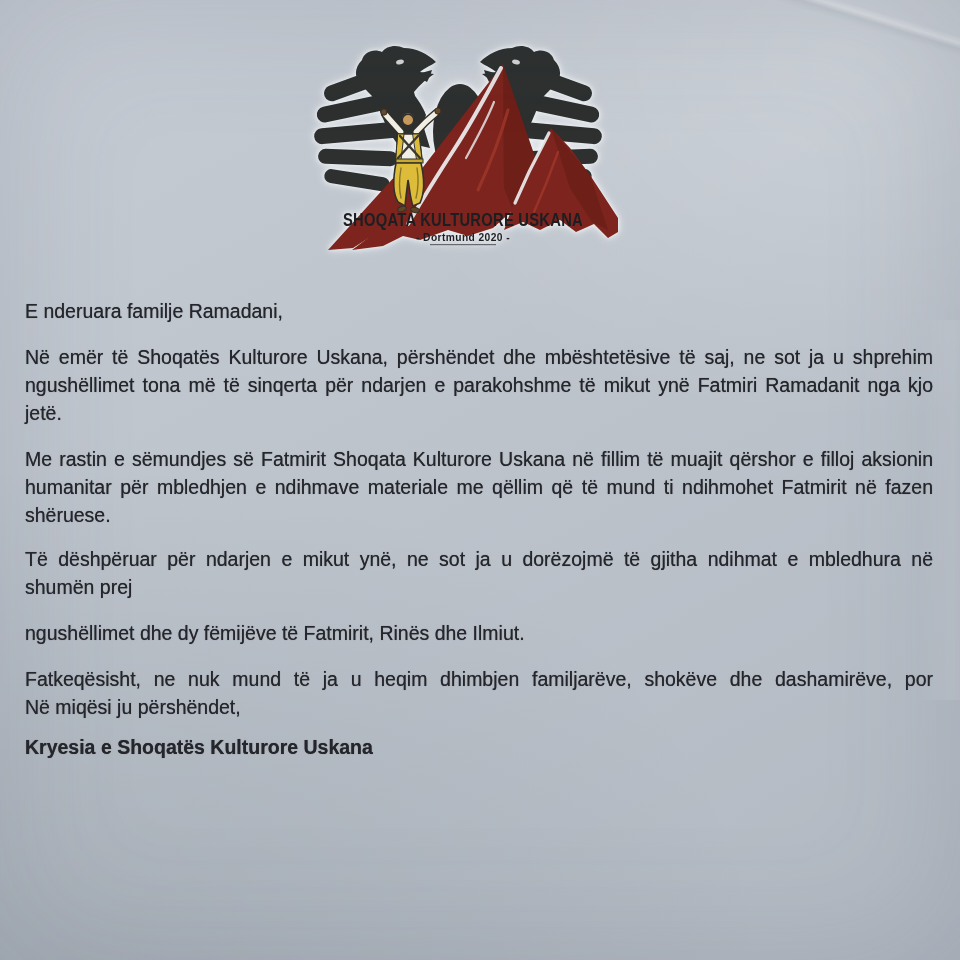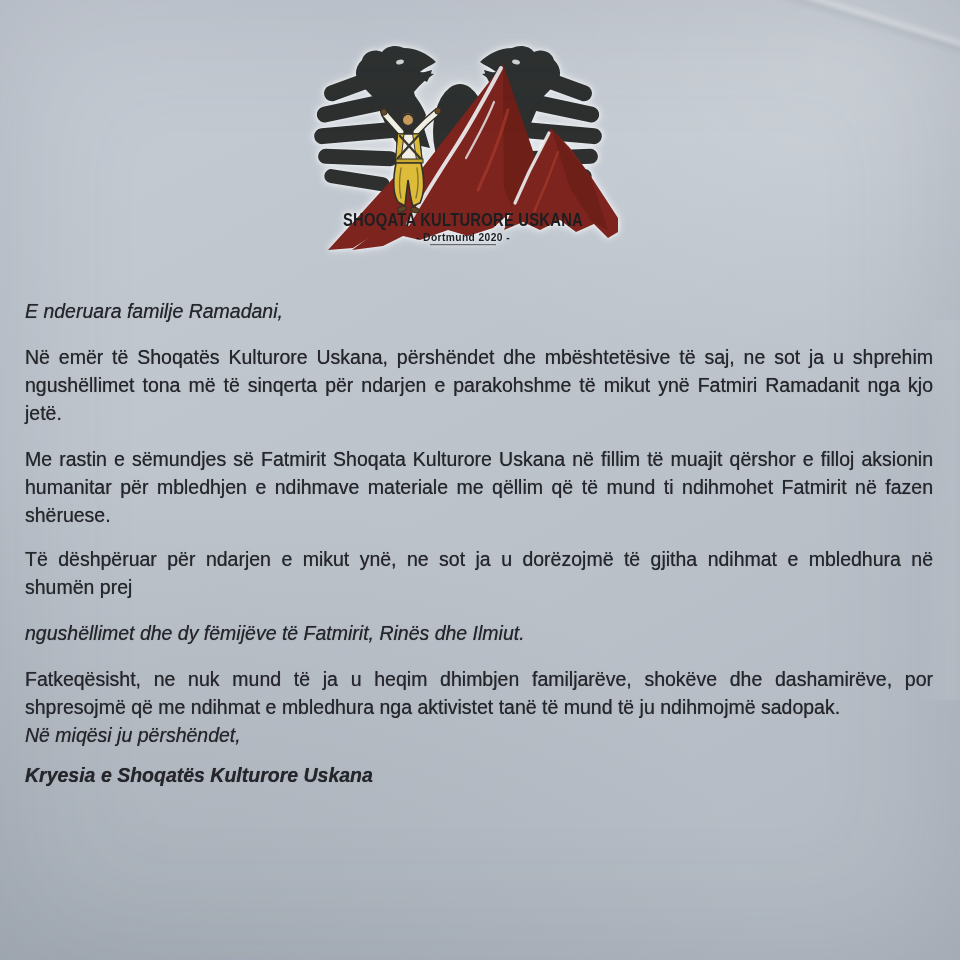--- a/index.html
+++ b/index.html
@@ -47,21 +47,21 @@
     font-size:19.5px;line-height:28px;color:#25262b;
     text-shadow:0 0 0.7px rgba(37,38,43,0.78);
   }
   .block{margin:0;}
   .gap-none{margin-top:0;}
   .gap-normal{margin-top:18px;}
   .gap-tight{margin-top:16px;}
   .gap-large{}
   .gap-small{margin-top:12px;}
   .line{white-space:normal;}
-  .line.left{text-align:left;font-style:italic;}
+  .line.left{text-align:left;}
   .line.center{text-align:center;}
   .line.justify{text-align:justify;text-align-last:justify;}
   .line.justify.last{text-align-last:left;}
   .line.bold{font-weight:bold;}
 </style>
 </head>
 <body>
 
 <div class="paper"></div>
 <div class="crease-tr"></div>
@@ -150,21 +150,20 @@
     </div>
     <div class="block gap-tight">
       <div class="line justify">Të dëshpëruar për ndarjen e mikut ynë, ne sot ja u dorëzojmë të gjitha ndihmat e mbledhura në</div>
       <div class="line justify last">shumën prej</div>
     </div>
     <div class="block gap-normal">
       <div class="line left last">ngushëllimet dhe dy fëmijëve të Fatmirit, Rinës dhe Ilmiut.</div>
     </div>
     <div class="block gap-normal">
       <div class="line justify">Fatkeqësisht, ne nuk mund të ja u heqim dhimbjen familjarëve, shokëve dhe dashamirëve, por</div>
-      <div class="line justify last">shpresojmë që me ndihmat e mbledhura nga aktivistet tanë të mund të ju ndihmojmë sadopak.</div>
     </div>
     <div class="block gap-large">
       <div class="line left last">Në miqësi ju përshëndet,</div>
     </div>
     <div class="block gap-small">
       <div class="line left last bold">Kryesia e Shoqatës Kulturore Uskana</div>
     </div>
   </div>
 
 <div class="vignette"></div>

